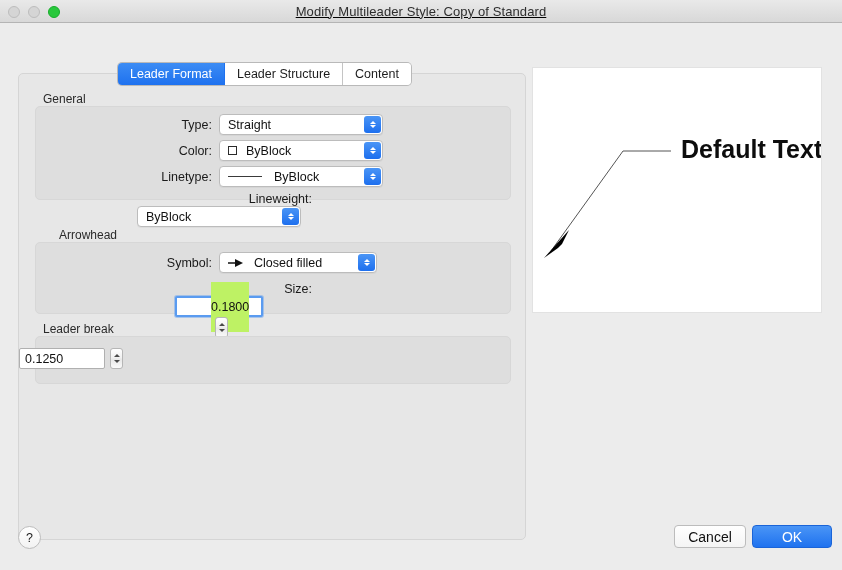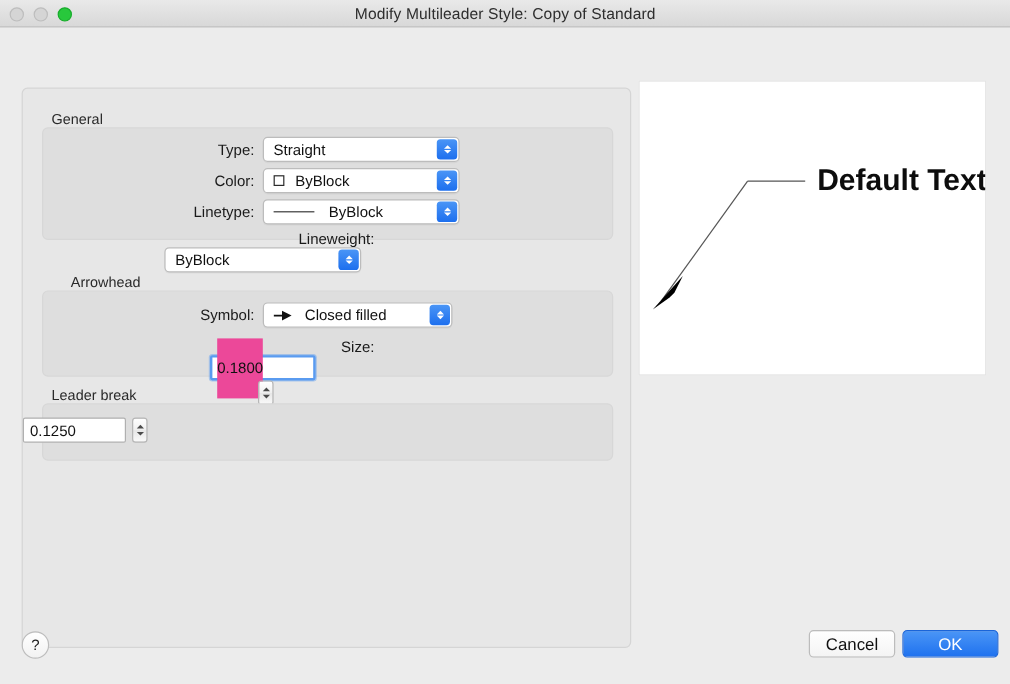--- a/index.html
+++ b/index.html
@@ -11,20 +11,21 @@
     -webkit-font-smoothing: antialiased;
   }
   body { background: #ececec; }
 
   .window {
     position: relative;
     width: 842px; height: 565px;
     background: #ececec;
     display: flex;
     flex-direction: column;
+    text-decoration: underline;
   }
 
   
   .titlebar {
     position: relative;
     height: 23px;
     flex: 0 0 23px;
     background: linear-gradient(to bottom, #e9e9e9 0%, #d8d8d8 100%);
     border-bottom: 1px solid #b4b4b4;
     display: flex;
@@ -196,22 +197,23 @@
     align-items: center;
     padding: 0 5px;
     cursor: text;
   }
   .field.focused {
     border: 2px solid #5a9bf0;
     box-shadow: 0 0 0 1px rgba(90,155,240,0.45);
     padding: 0 4px;
   }
   .field .sel {
-    background: #ec4899;
+    background: #bef264;
     padding: 18px 0;
+    margin-left: 30px;
   }
   .stepper {
     width: 13px; height: 21px;
     margin-left: 5px;
     border: 1px solid #b6b6b6;
     border-radius: 3px;
     background: linear-gradient(to bottom, #ffffff 0%, #f0f0f0 48%, #e7e7e7 52%, #fafafa 100%);
     display: flex;
     flex-direction: column;
     align-items: center;
@@ -287,20 +289,25 @@
     <div class="traffic">
       <div class="light close"></div>
       <div class="light min"></div>
       <div class="light zoom"></div>
     </div>
     <div class="title-text">Modify Multileader Style: Copy of Standard</div>
   </div>
 
   <div class="content">
 
+    <div class="tabbar">
+      <div class="tab active">Leader Format</div>
+      <div class="tab">Leader Structure</div>
+      <div class="tab">Content</div>
+    </div>
 
     <div class="panel">
 
       <div class="group-label" style="left:24px; top:18px;">General</div>
       <div class="group-box" style="left:16px; top:32px; width:476px; height:94px;"></div>
 
       <div class="row" style="left:0; top:40px; width:400px;">
         <div class="row-label" style="width:200px;">Type:</div>
         <div class="popup" style="width:164px;">
           <span>Straight</span>

